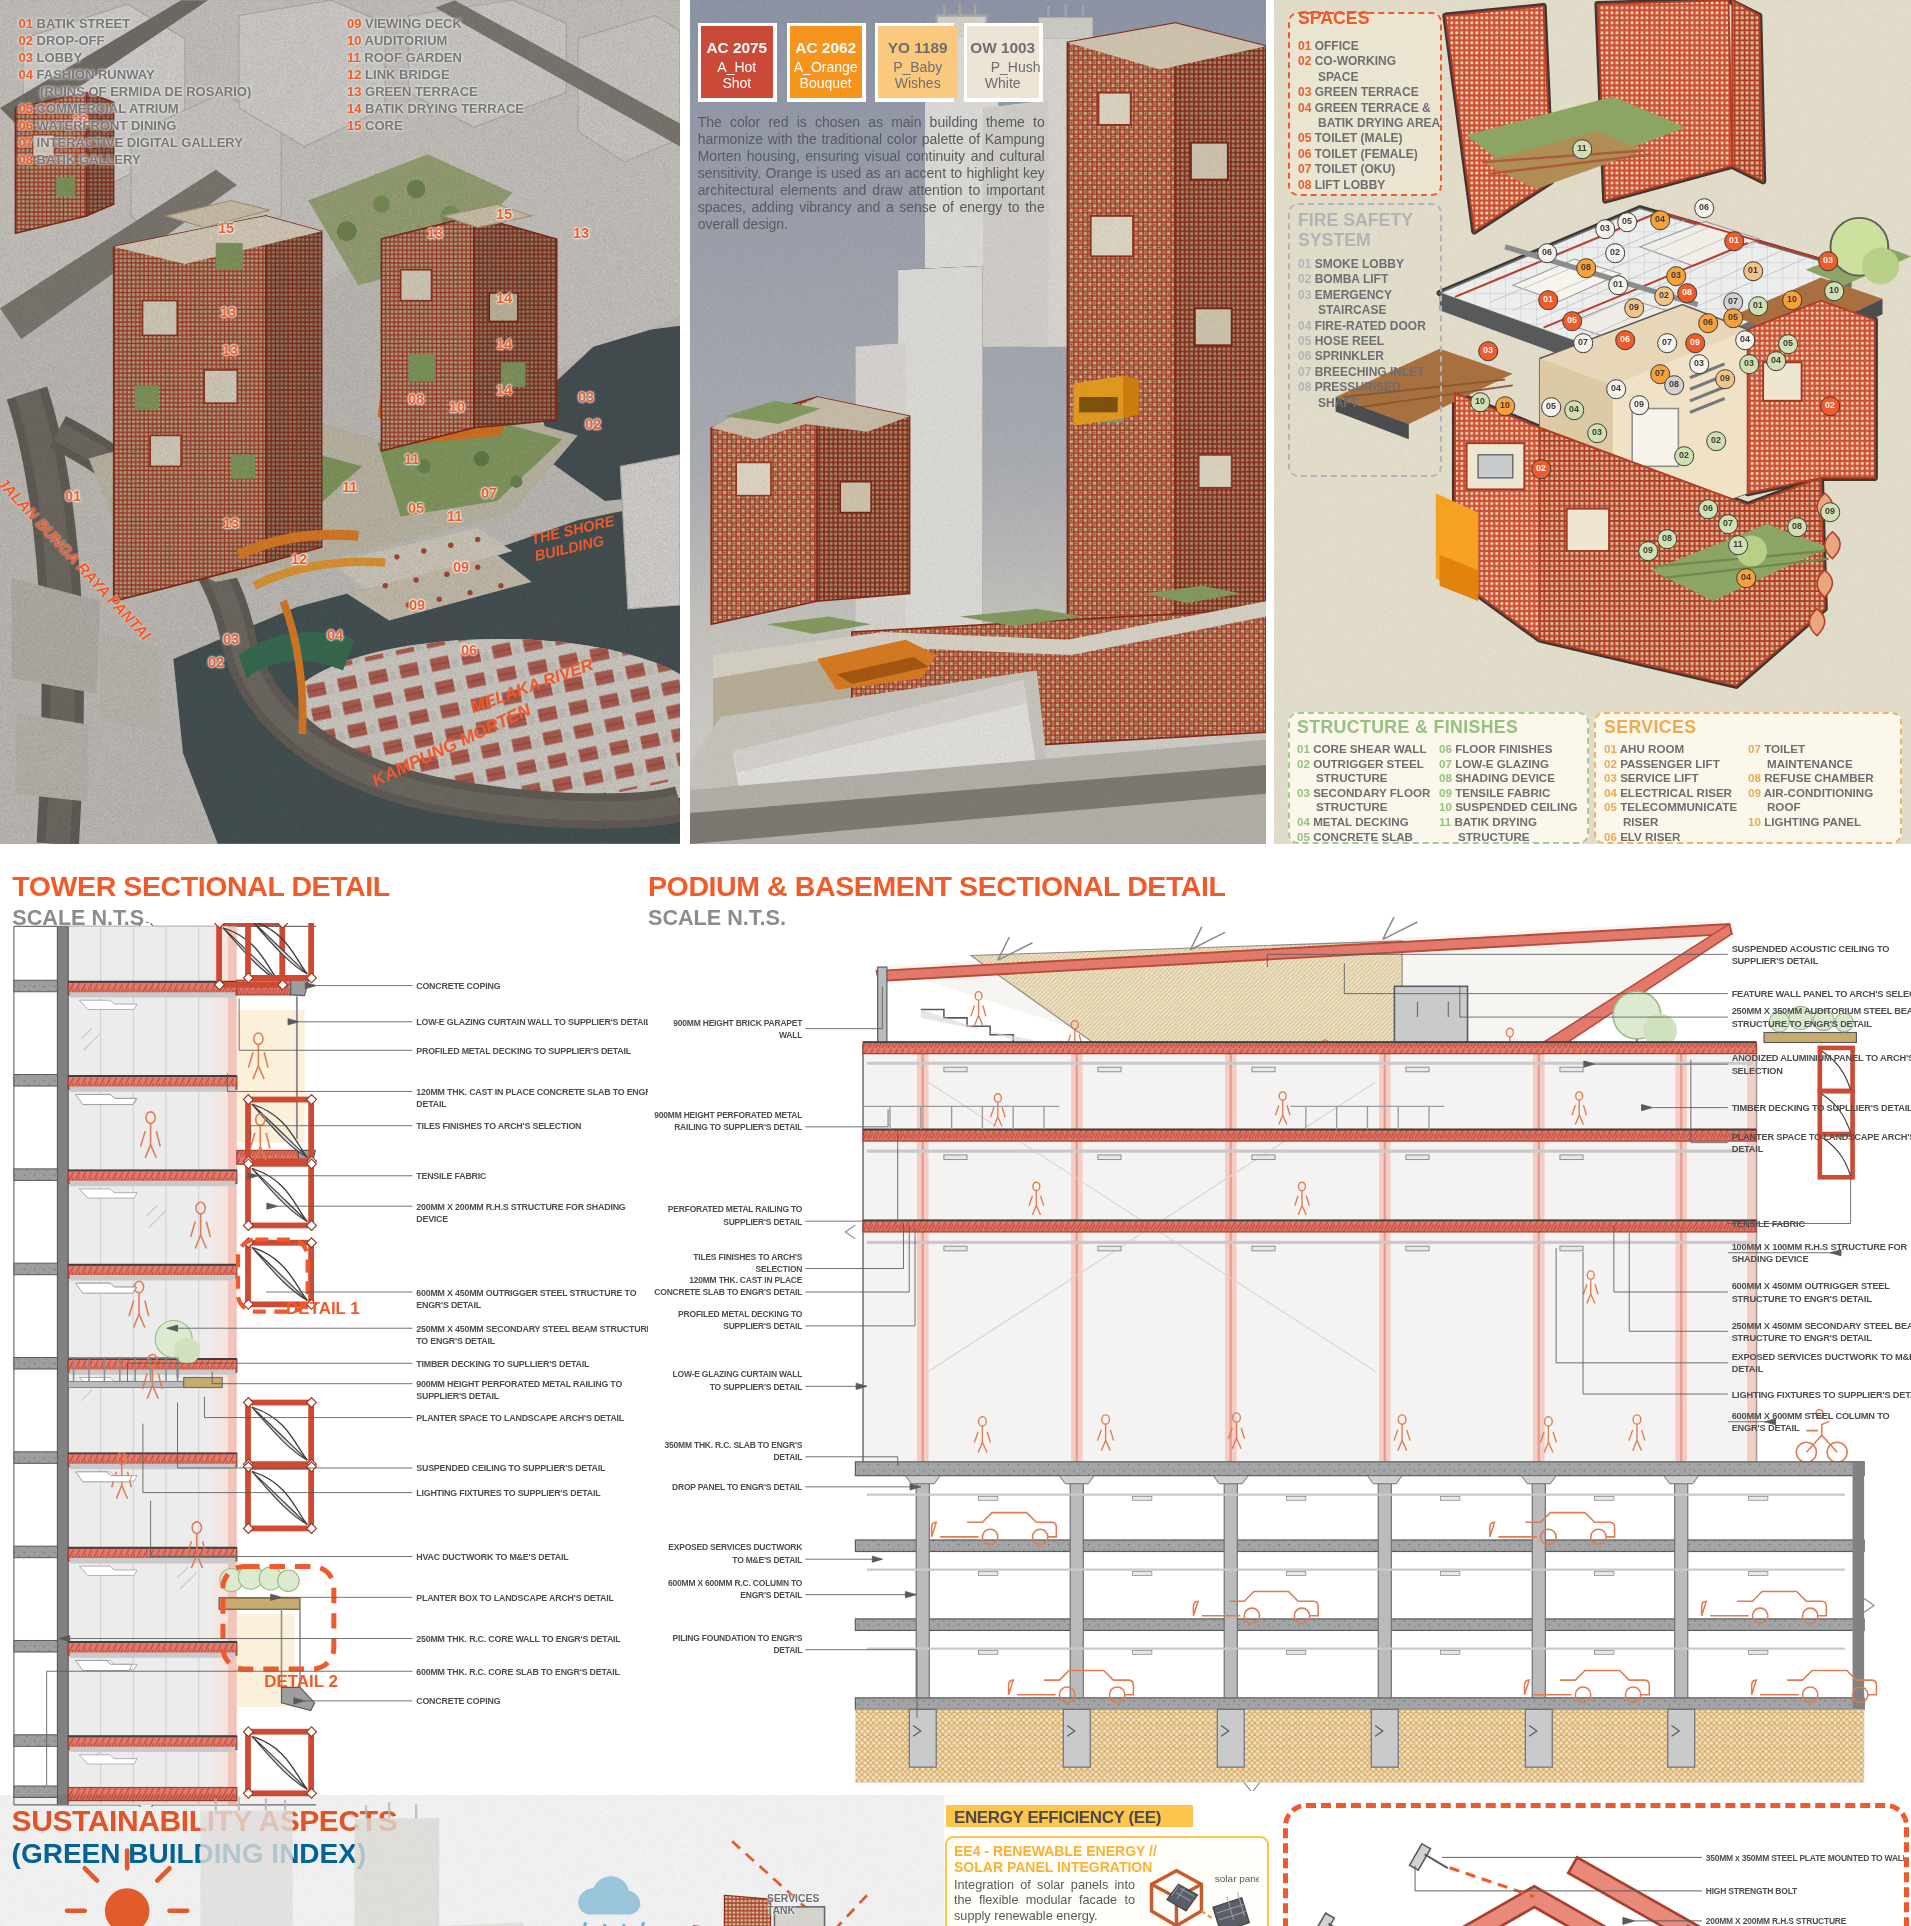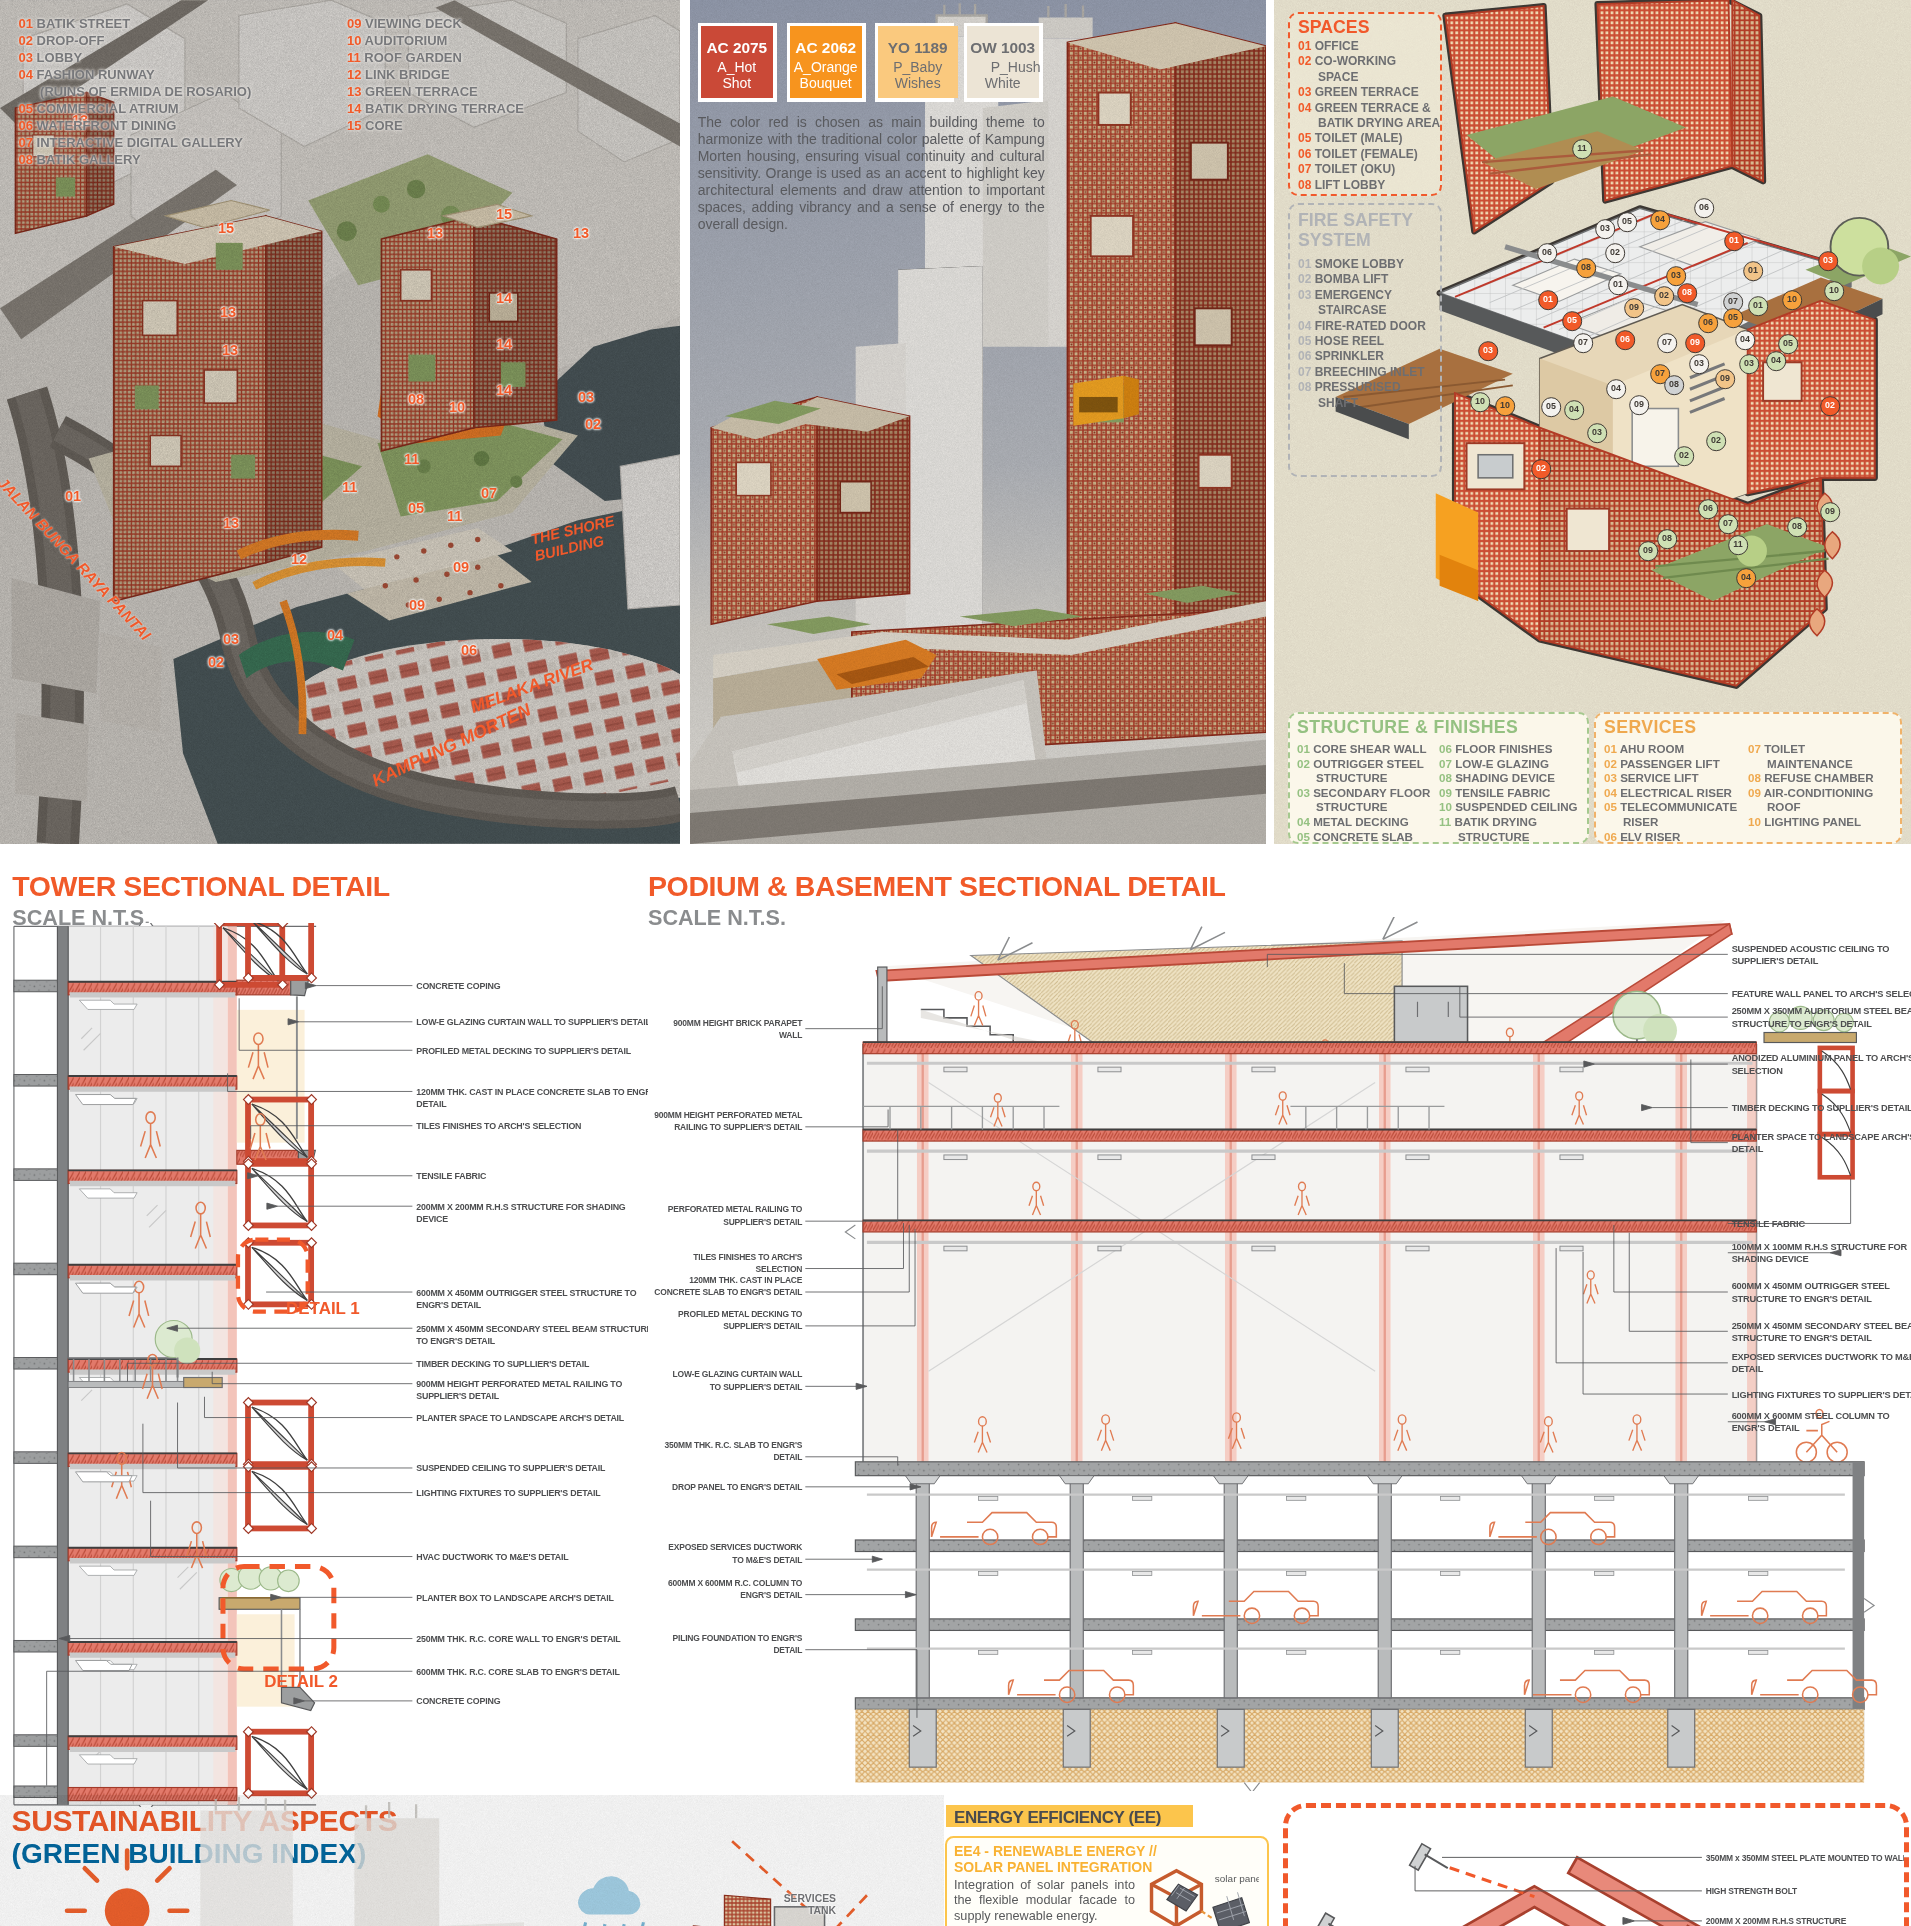--- a/index.html
+++ b/index.html
@@ -481,21 +481,21 @@
 <div class="bdg bgr" style="left:524px;top:528px;">08</div>
 <div class="bdg bgr" style="left:394px;top:540px;">08</div>
 <div class="bdg bgr" style="left:465px;top:546px;">11</div>
 <div class="bdg bgr" style="left:375px;top:552px;">09</div>
 <div class="bdg bo" style="left:473px;top:579px;">04</div>
 <div class="bdg bgr" style="left:309px;top:150px;">11</div>
 </div>
 
 
 <div class="abs" style="left:14px;top:11.6px;width:150px;height:180px;border:2.3px dashed #f1592b;border-radius:10px;background:rgba(242,236,216,0.55);"></div>
-<div class="abs" style="left:24px;top:17px;font-size:17.7px;font-weight:bold;color:#f1592b;">SPACES</div>
+<div class="abs" style="left:24px;top:8px;font-size:17.7px;font-weight:bold;color:#f1592b;">SPACES</div>
 <div class="abs" style="left:24px;top:39px;font-size:12px;line-height:15.4px;font-weight:bold;color:#6d6e71;white-space:nowrap;">
   <div><span class="org">01</span> OFFICE</div>
   <div><span class="org">02</span> CO-WORKING</div>
   <div style="padding-left:20px;">SPACE</div>
   <div><span class="org">03</span> GREEN TERRACE</div>
   <div><span class="org">04</span> GREEN TERRACE &amp;</div>
   <div style="padding-left:20px;">BATIK DRYING AREA</div>
   <div><span class="org">05</span> TOILET (MALE)</div>
   <div><span class="org">06</span> TOILET (FEMALE)</div>
   <div><span class="org">07</span> TOILET (OKU)</div>
@@ -1321,21 +1321,21 @@
           <path d="M2160,1394 l24,-14 l-4,26 z"></path>
 <path d="M1280,1334 l-24,-14 l4,26 z"></path>
 </g>
 
 <path d="M700,2200 q-40,90 80,104 l620,24 q110,4 96,-70 l-14,-50" fill="none" stroke="#f0622d" stroke-width="10" stroke-dasharray="40 26"></path>
 <rect width="2450" height="2356" filter="url(#sg)" opacity="0.10"></rect>
 </svg>
 
 <div class="abs" style="left:0;top:0;width:944px;height:908px;font-weight:bold;color:#6d6e71;">
 
-  <div class="abs" style="left:767px;top:98px;width:69px;font-size:10.4px;line-height:12px;text-align:right;text-shadow:0 0 2.3px #fff,0 0 2.3px #fff;">SERVICES TANK</div>
+  <div class="abs" style="left:767px;top:98px;width:69px;font-size:10.4px;line-height:12px;text-align:left;text-shadow:0 0 2.3px #fff,0 0 2.3px #fff;">SERVICES TANK</div>
 
 </div>
 
 </div>
 
 <div class="abs" style="left:946px;top:1805px;width:247px;height:22.3px;background:#fcc54c;"></div>
 <div class="abs" style="left:954px;top:1808px;font-size:17px;font-weight:bold;color:#4a4b4d;letter-spacing:-0.4px;">ENERGY EFFICIENCY (EE)</div>
 
 <div class="abs" style="left:945px;top:1836px;width:320px;height:112px;border:2.7px solid #fcc54c;border-radius:8.5px;background:#fffef9;">
   <div class="abs" style="left:7px;top:5.4px;font-size:14px;line-height:16px;font-weight:bold;color:#f9b233;">EE4 - RENEWABLE ENERGY //<br>SOLAR PANEL INTEGRATION</div>

